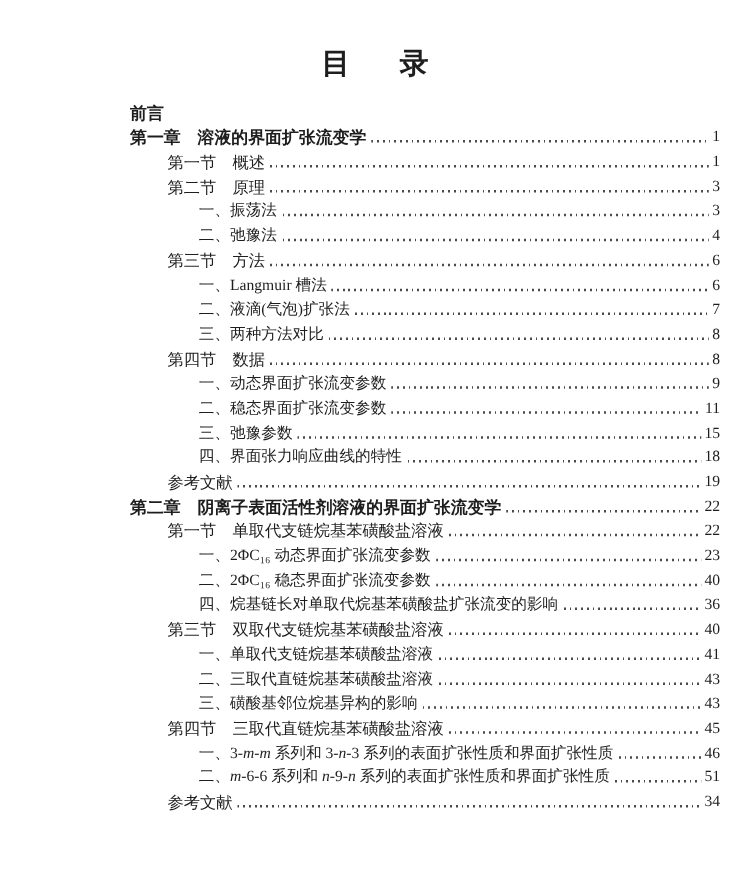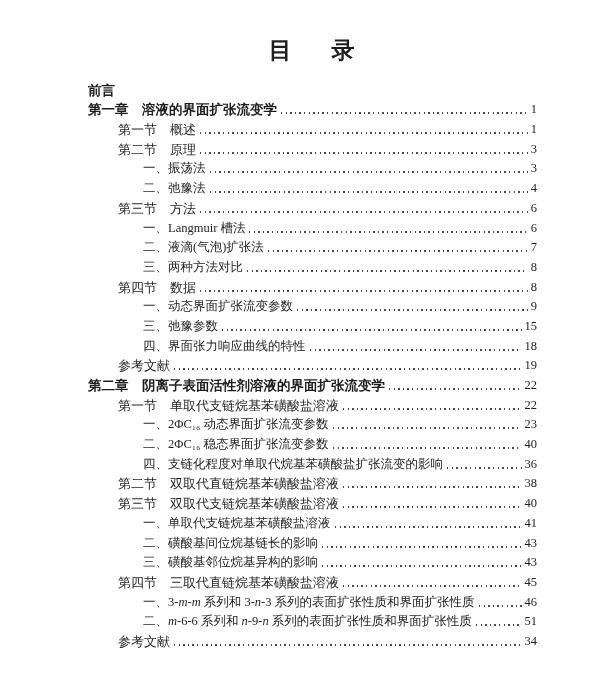--- a/index.html
+++ b/index.html
@@ -6,33 +6,33 @@
   body {
     width: 600px; height: 696px;
     background: #ffffff;
     color: #1e1e1e;
     font-family: "Liberation Serif", "DejaVu Serif", serif;
     overflow: hidden;
   }
   .page {
     box-sizing: border-box;
     width: 600px; height: 696px;
-    padding: 36px 63px 0 88px;
+    padding: 36px 63px 0 65px;
     overflow: hidden;
   }
   .title {
     margin: 0 0 13px 0;
     text-align: center;
     font-size: 23px;
     font-weight: bold;
     line-height: 30px;
     letter-spacing: 2px;
     word-spacing: 30px;
   }
-  .rows { width: 100%; }
+  .rows { width: 100%; margin-left: 39px; }
   .row {
     display: flex;
     align-items: flex-end;
     height: 19.7px;
     font-size: 13px;
     white-space: nowrap;
     overflow: hidden;
   }
   .row.lvl1 { padding-left: 30px; }
   .row.lvl2 { padding-left: 55px; font-size: 12.5px; }
@@ -113,20 +113,25 @@
         <span class="t">第四节　数据</span>
         <span class="leader"></span>
         <span class="pg">8</span>
       </div>
       <div class="row lvl2">
         <span class="t">一、动态界面扩张流变参数</span>
         <span class="leader"></span>
         <span class="pg">9</span>
       </div>
       <div class="row lvl2">
+        <span class="t">二、稳态界面扩张流变参数</span>
+        <span class="leader"></span>
+        <span class="pg">11</span>
+      </div>
+      <div class="row lvl2">
         <span class="t">三、弛豫参数</span>
         <span class="leader"></span>
         <span class="pg">15</span>
       </div>
       <div class="row lvl2">
         <span class="t">四、界面张力响应曲线的特性</span>
         <span class="leader"></span>
         <span class="pg">18</span>
       </div>
       <div class="row lvl1">
@@ -148,41 +153,36 @@
         <span class="t">一、2ΦC₁₆ 动态界面扩张流变参数</span>
         <span class="leader"></span>
         <span class="pg">23</span>
       </div>
       <div class="row lvl2">
         <span class="t">二、2ΦC₁₆ 稳态界面扩张流变参数</span>
         <span class="leader"></span>
         <span class="pg">40</span>
       </div>
       <div class="row lvl2">
-        <span class="t">四、支链化程度对单取代烷基苯磺酸盐扩张流变的影响</span>
+        <span class="t">四、烷基链长对单取代烷基苯磺酸盐扩张流变的影响</span>
         <span class="leader"></span>
         <span class="pg">36</span>
       </div>
       <div class="row lvl1">
-        <span class="t">第二节　双取代直链烷基苯磺酸盐溶液</span>
-        <span class="leader"></span>
-        <span class="pg">38</span>
-      </div>
-      <div class="row lvl1">
         <span class="t">第三节　双取代支链烷基苯磺酸盐溶液</span>
         <span class="leader"></span>
         <span class="pg">40</span>
       </div>
       <div class="row lvl2">
         <span class="t">一、单取代支链烷基苯磺酸盐溶液</span>
         <span class="leader"></span>
         <span class="pg">41</span>
       </div>
       <div class="row lvl2">
-        <span class="t">二、磺酸基间位烷基链长的影响</span>
+        <span class="t">二、三取代直链烷基苯磺酸盐溶液</span>
         <span class="leader"></span>
         <span class="pg">43</span>
       </div>
       <div class="row lvl2">
         <span class="t">三、磺酸基邻位烷基异构的影响</span>
         <span class="leader"></span>
         <span class="pg">43</span>
       </div>
       <div class="row lvl1">
         <span class="t">第四节　三取代直链烷基苯磺酸盐溶液</span>

